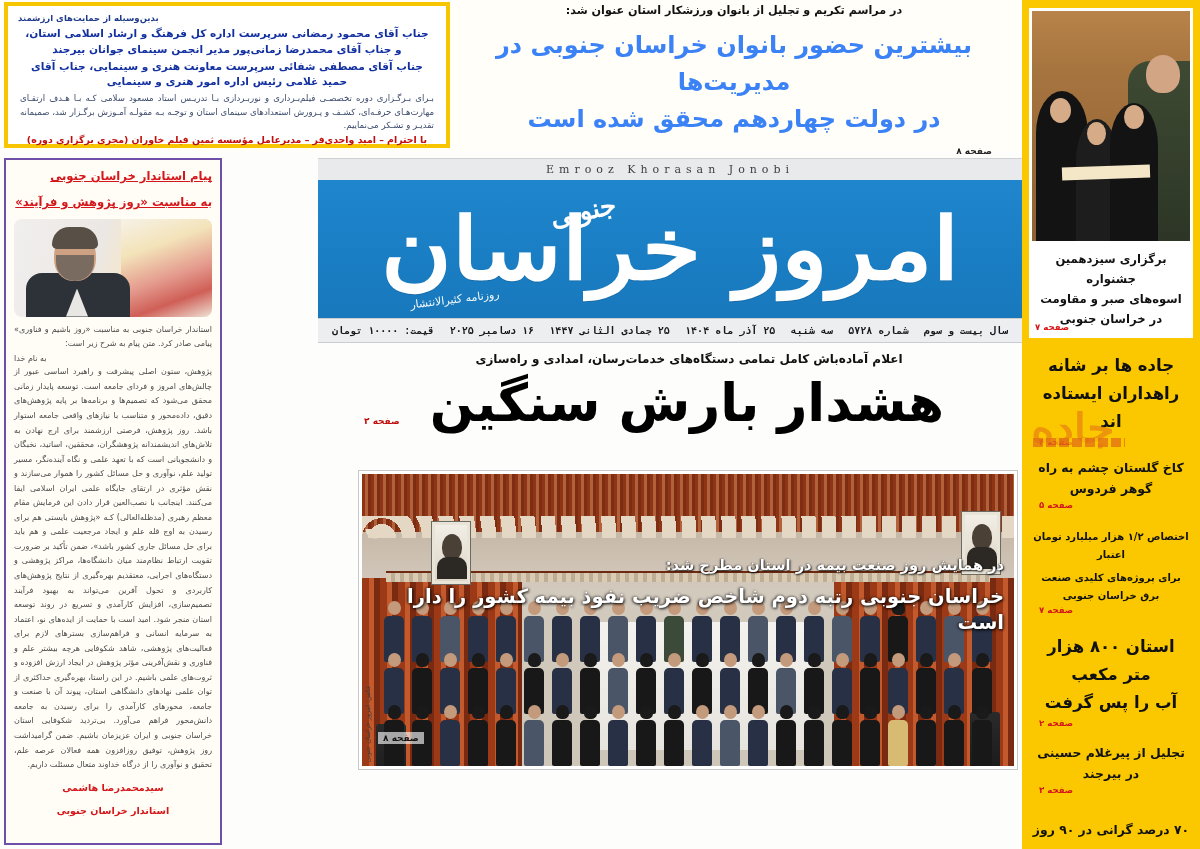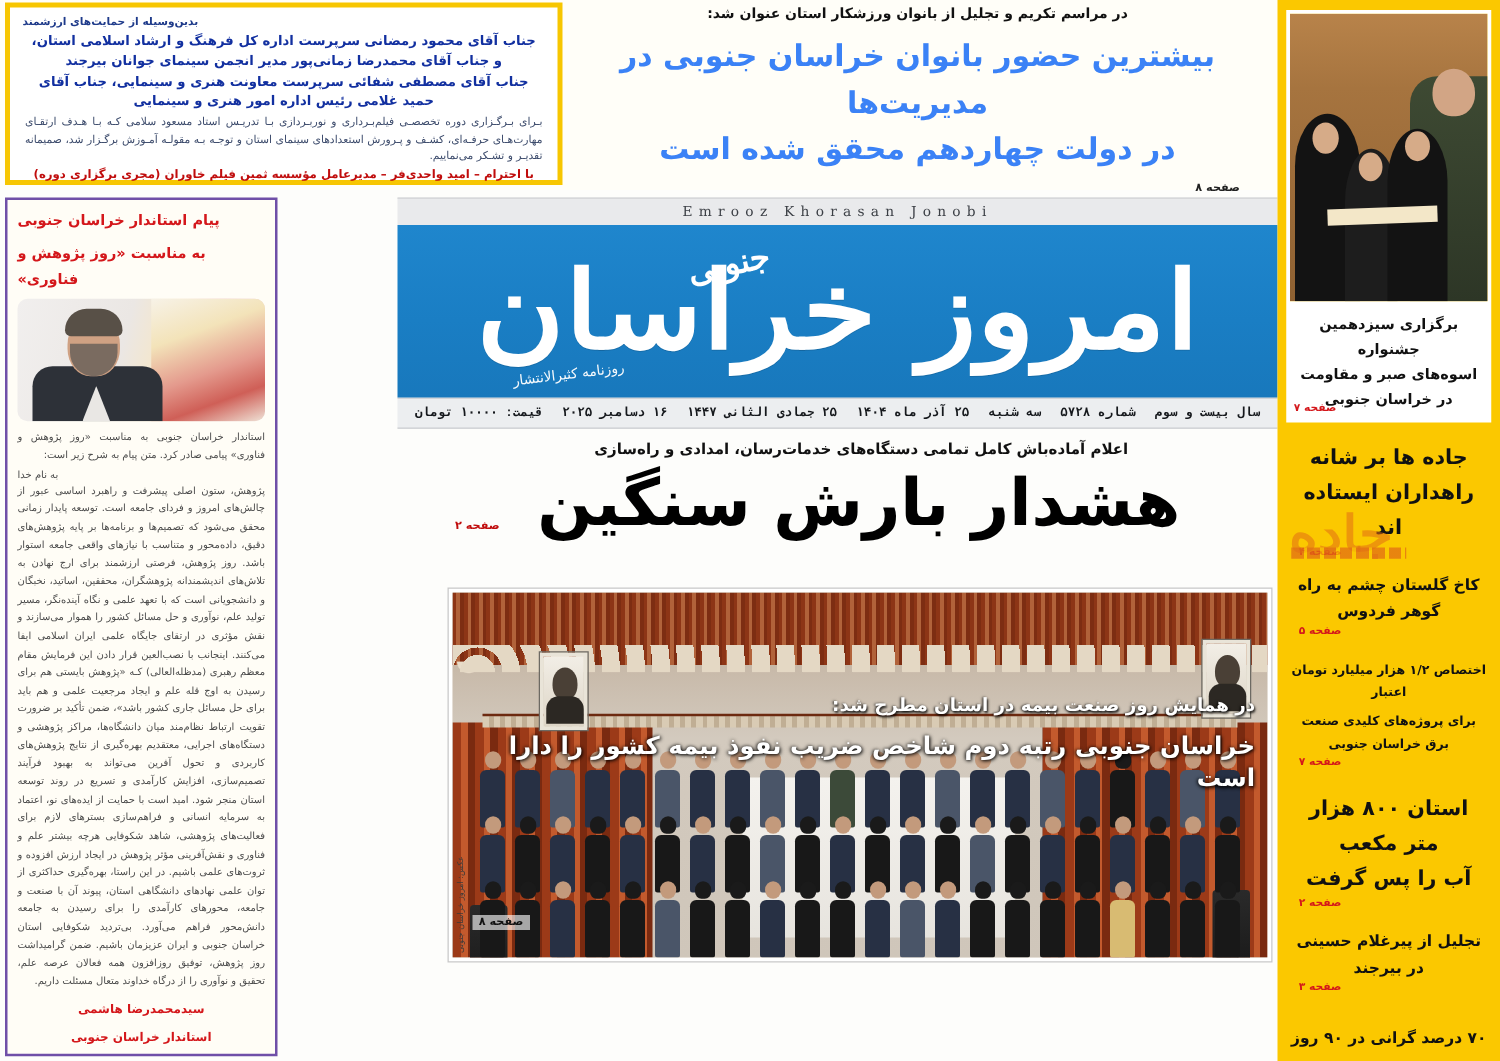--- a/index.html
+++ b/index.html
@@ -366,27 +366,28 @@
     position: absolute;
     top: 158px; left: 4px;
     width: 218px; height: 687px;
     border: 2px solid #6f4fa8;
     background: #fffdf6;
     padding: 6px 8px;
     direction: rtl;
     overflow: hidden;
   }
   .lc-title {
-    text-align: left;
+    text-align: right;
     color: #d4171b;
     font-weight: bold;
     font-size: 11.6px;
     line-height: 1.75;
     letter-spacing: -.3px;
     margin-bottom: 6px;
+    text-decoration: underline;
   }
   .lc-photo {
     width: 100%; height: 98px;
     border-radius: 8px;
     overflow: hidden;
     position: relative;
     background: linear-gradient(105deg,#f1efee 0%,#ebe7e4 42%, #f6e7c8 58%, #e9b6ae 74%, #f4f2f0 100%);
     margin-bottom: 6px;
   }
   .lc-photo .flag {
@@ -901,32 +902,32 @@
         <div class="caption-kicker">در همایش روز صنعت بیمه در استان مطرح شد:</div>
         <div class="caption-title">خراسان جنوبی رتبه دوم شاخص ضریب نفوذ بیمه کشور را دارا است</div>
       </div>
       <div class="photo-page-badge">صفحه ۸</div>
       <div class="photo-credit">عکس: امروز خراسان جنوبی</div>
     </div>
   </div>
 
   <div class="left-col">
     <div class="lc-title">پیام استاندار خراسان جنوبی</div>
-    <div class="lc-title">به مناسبت «روز پژوهش و فناوری»</div>
+    <div class="lc-title">به مناسبت «روز پژوهش و فرآیند»</div>
 
     <div class="lc-photo">
       <div class="flag"></div>
       <div class="man-body"></div>
       <div class="man-shirt"></div>
       <div class="man-head"></div>
       <div class="man-beard"></div>
       <div class="man-hair"></div>
     </div>
 
-    <div class="lc-intro">استاندار خراسان جنوبی به مناسبت «روز پژوهش و فناوری» پیامی صادر کرد. متن پیام به شرح زیر است:</div>
+    <div class="lc-intro">استاندار خراسان جنوبی به مناسبت «روز باشیم و فناوری» پیامی صادر کرد. متن پیام به شرح زیر است:</div>
     <div class="lc-bismillah">به نام خدا</div>
     <div class="lc-body">پژوهش، ستون اصلی پیشرفت و راهبرد اساسی عبور از چالش‌های امروز و فردای جامعه است. توسعه پایدار زمانی محقق می‌شود که تصمیم‌ها و برنامه‌ها بر پایه پژوهش‌های دقیق، داده‌محور و متناسب با نیازهای واقعی جامعه استوار باشد. روز پژوهش، فرصتی ارزشمند برای ارج نهادن به تلاش‌های اندیشمندانه پژوهشگران، محققین، اساتید، نخبگان و دانشجویانی است که با تعهد علمی و نگاه آینده‌نگر، مسیر تولید علم، نوآوری و حل مسائل کشور را هموار می‌سازند و نقش مؤثری در ارتقای جایگاه علمی ایران اسلامی ایفا می‌کنند. اینجانب با نصب‌العین قرار دادن این فرمایش مقام معظم رهبری (مدظله‌العالی) کـه «پژوهش بایستی هم برای رسیدن به اوج قله علم و ایجاد مرجعیت علمی و هم باید برای حل مسائل جاری کشور باشد»، ضمن تأکید بر ضرورت تقویت ارتباط نظام‌مند میان دانشگاه‌ها، مراکز پژوهشی و دستگاه‌های اجرایی، معتقدیم بهره‌گیری از نتایج پژوهش‌های کاربردی و تحول آفرین می‌تواند به بهبود فرآیند تصمیم‌سازی، افزایش کارآمدی و تسریع در روند توسعه استان منجر شود. امید است با حمایت از ایده‌های نو، اعتماد به سرمایه انسانی و فراهم‌سازی بسترهای لازم برای فعالیت‌های پژوهشی، شاهد شکوفایی هرچه بیشتر علم و فناوری و نقش‌آفرینی مؤثر پژوهش در ایجاد ارزش افزوده و ثروت‌های علمی باشیم. در این راستا، بهره‌گیری حداکثری از توان علمی نهادهای دانشگاهی استان، پیوند آن با صنعت و جامعه، محورهای کارآمدی را برای رسیدن به جامعه دانش‌محور فراهم می‌آورد. بی‌تردید شکوفایی استان خراسان جنوبی و ایران عزیزمان باشیم. ضمن گرامیداشت روز پژوهش، توفیق روزافزون همه فعالان عرصه علم، تحقیق و نوآوری را از درگاه خداوند متعال مسئلت داریم.</div>
     <div class="lc-signature">سیدمحمدرضا هاشمی</div>
     <div class="lc-signature">استاندار خراسان جنوبی</div>
   </div>
 
   <div class="right-bar">
 
     <div class="rb-photo">
       <div class="officer"></div>

